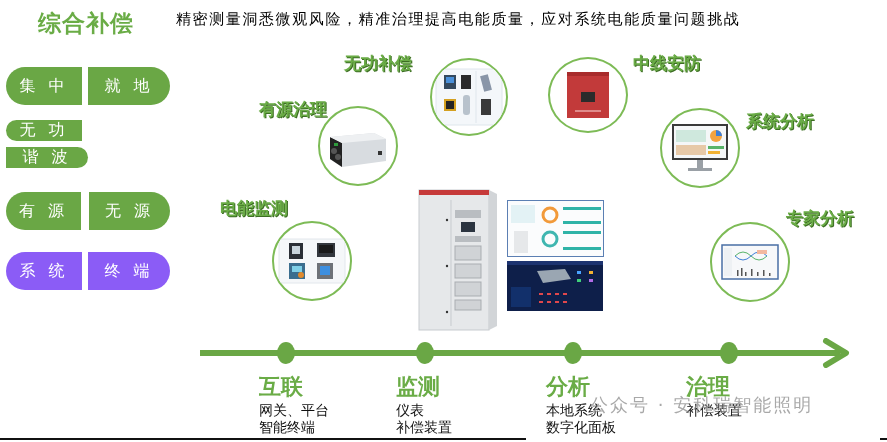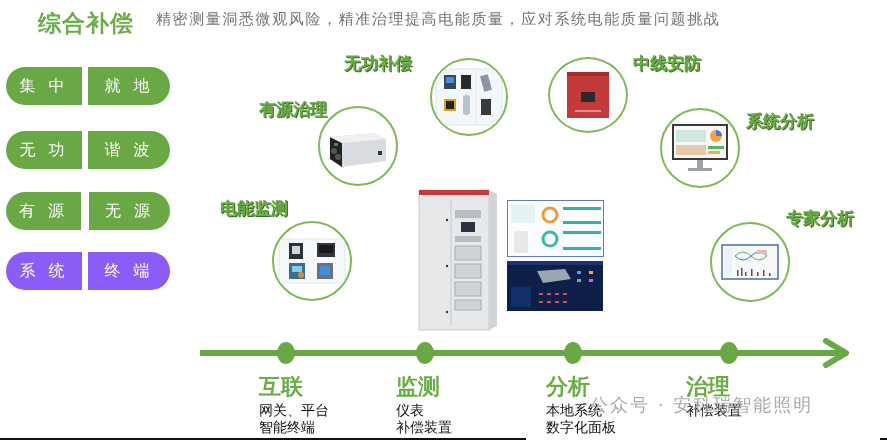--- a/index.html
+++ b/index.html
@@ -1,19 +1,19 @@
 <!DOCTYPE html>
 <html><head>
 <meta charset="utf-8">
 <style>
   html, body { margin:0; padding:0; }
   body { width:887px; height:442px; position:relative; overflow:hidden; background:#ffffff; font-family:"DejaVu Sans", sans-serif; }
   .abs { position:absolute; }
   .title { left:38px; top:8px; font-size:23px; font-weight:bold; color:#6aac46; letter-spacing:1px; }
-  .subtitle { left:156px; top:10px; font-family:Liberation Mono, monospace; font-size:15px; color:#737373; letter-spacing:1.6px; }
+  .subtitle { left:176px; top:10px; font-family:Liberation Mono, monospace; font-size:15px; color:#000000; letter-spacing:1.6px; }
   .pill-row { left:6px; width:164px; height:38px; display:flex; gap:6px; }
   .pill { height:38px; display:flex; align-items:center; justify-content:center; color:#fff; font-size:16px; letter-spacing:4px; }
   .pill.left { width:76px; border-radius:38px 0 0 38px; }
   .pill.right { width:82px; border-radius:0 38px 38px 0; }
   .green { background:#6aa745; }
   .blue { background:#8b5cf6; }
   .cat-label { font-size:17px; font-weight:bold; color:#6aac46; text-shadow:1px 1px 0 #3d6e24; }
   .circle { border:2px solid #7dbb56; border-radius:50%; background:#fff; display:flex; align-items:center; justify-content:center; overflow:hidden; }
   .timeline { left:200px; top:350px; width:640px; height:6px; background:#6aa745; }
   .dot { width:18px; height:22px; border-radius:50%; background:#6aa745; top:342px; }
@@ -25,21 +25,21 @@
 </head>
 <body>
 
 <div class="abs title">综合补偿</div>
 <div class="abs subtitle">精密测量洞悉微观风险，精准治理提高电能质量，应对系统电能质量问题挑战</div>
 
 <div class="abs pill-row" style="top:67px;">
   <div class="pill left green">集 中</div>
   <div class="pill right green">就 地</div>
 </div>
-<div class="abs pill-row" style="top:131px;">
+<div class="abs pill-row" style="top:120px;flex-direction:column;">
   <div class="pill left green">无 功</div>
   <div class="pill right green">谐 波</div>
 </div>
 <div class="abs pill-row" style="top:192px;gap:8px;">
   <div class="pill left green">有 源</div>
   <div class="pill right green">无 源</div>
 </div>
 <div class="abs pill-row" style="top:252px;">
   <div class="pill left blue">系 统</div>
   <div class="pill right blue">终 端</div>

